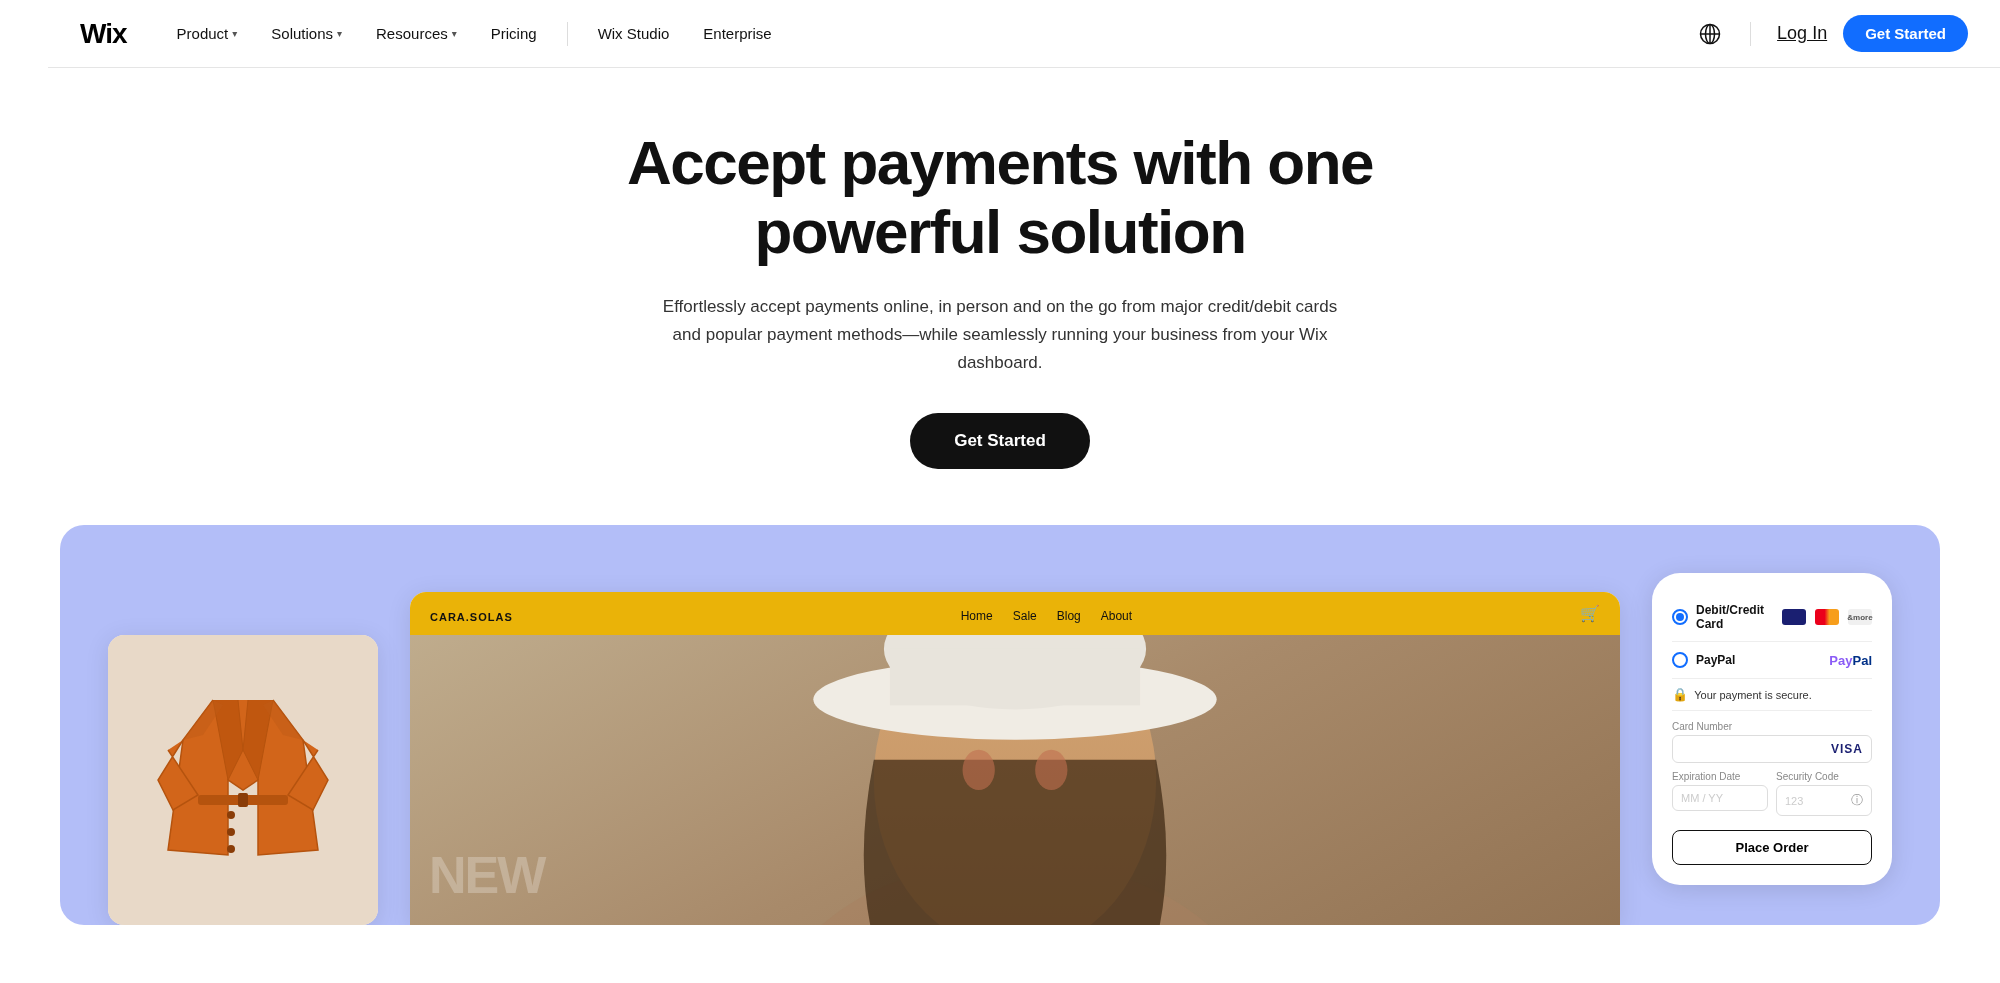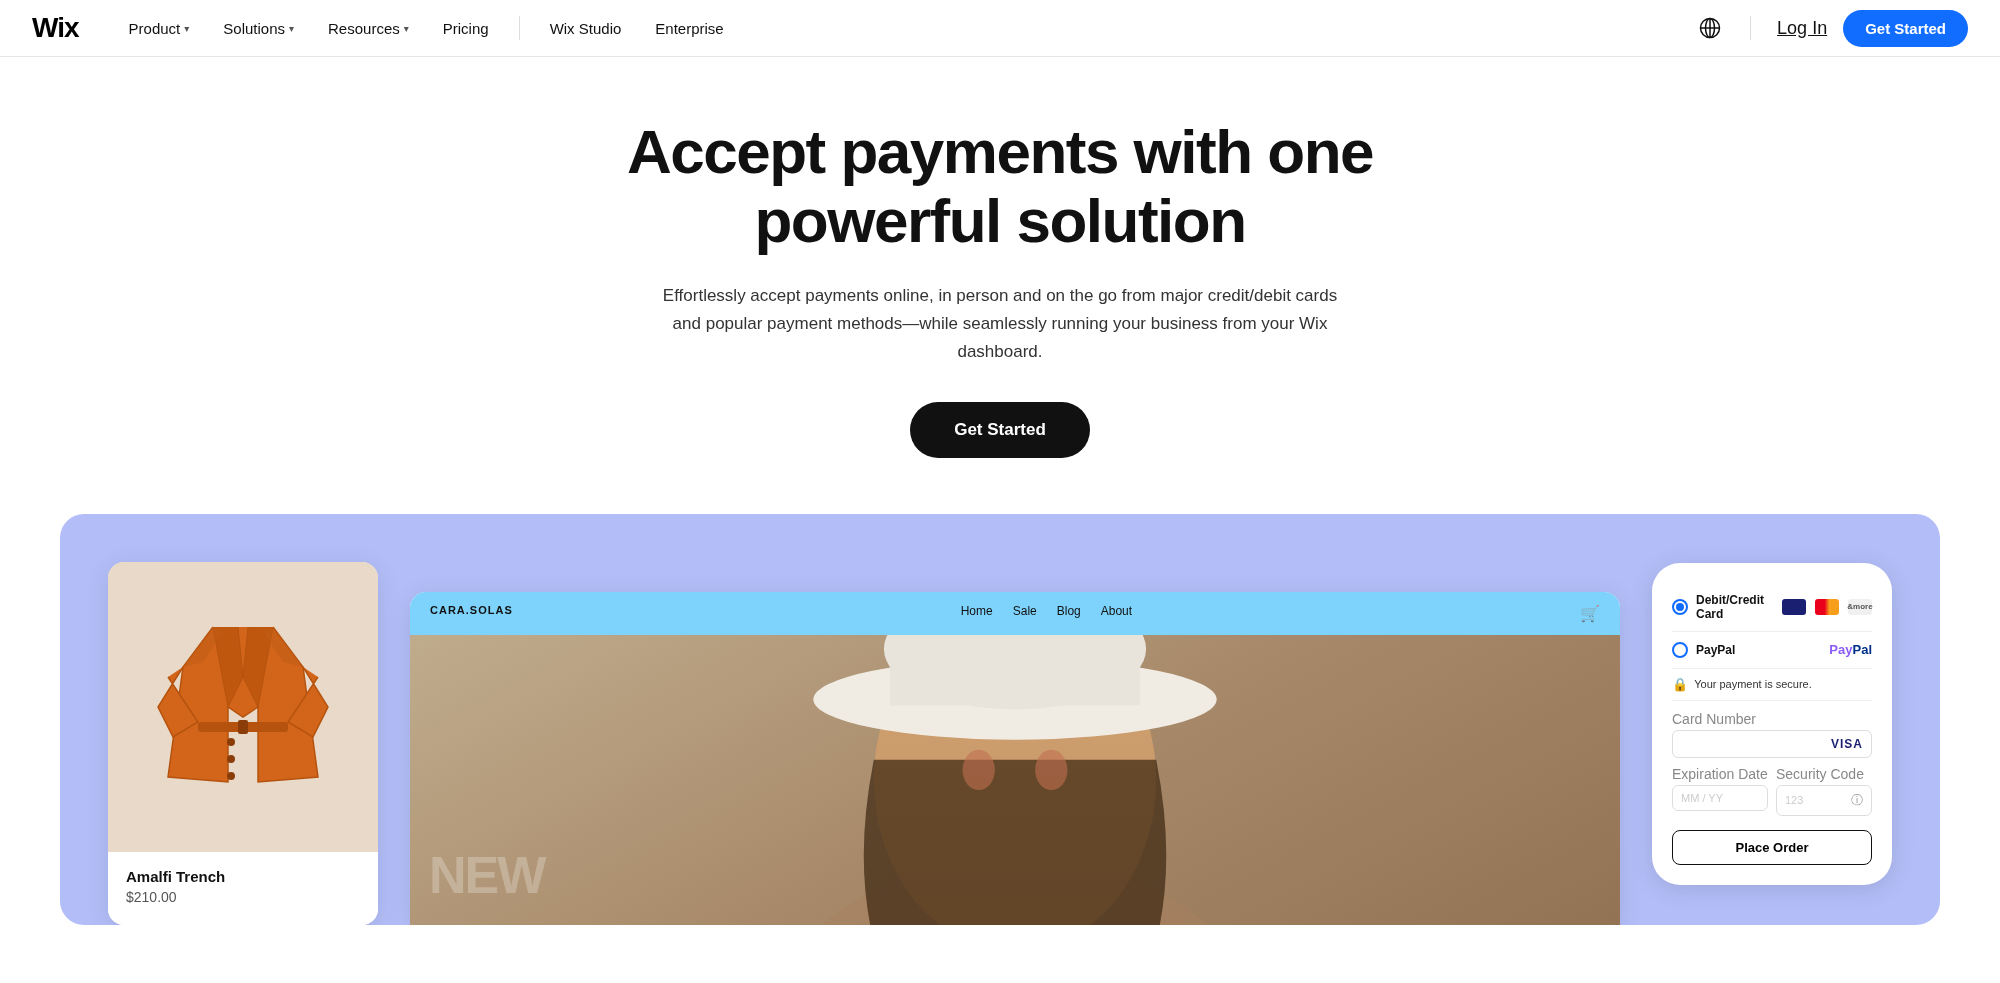--- a/index.html
+++ b/index.html
@@ -2,26 +2,27 @@
 <html><head>
   <meta charset="utf-8">
   <style>
     * { margin: 0; padding: 0; box-sizing: border-box; }
     body { font-family: 'Helvetica Neue', Helvetica, Arial, sans-serif; background: #fff; overflow-x: hidden; }
 
     
     nav {
       display: flex;
       align-items: center;
-      height: 57px;
+      height: 68px;
       padding: 0 32px;
       border-bottom: 1px solid #e5e5e5;
       position: relative;
       z-index: 10;
       background: #fff;
+      margin-left: 48px;
     }
     .nav-logo {
       font-size: 28px;
       font-weight: 900;
       letter-spacing: -1px;
       color: #000;
       margin-right: 36px;
       cursor: pointer;
       user-select: none;
     }
@@ -178,23 +179,23 @@
     .store-preview {
       flex: 1;
       background: #fff;
       border-radius: 16px 16px 0 0;
       overflow: hidden;
       box-shadow: 0 4px 24px rgba(0,0,0,0.10);
       min-width: 0;
       align-self: flex-end;
     }
     .store-nav {
-      background: #7dd3fc;
-      display: flex;
-      align-items: flex-start;
+      background: #eab308;
+      display: flex;
+      align-items: flex-end;
       padding: 12px 20px;
       gap: 32px;
     }
     .store-brand {
       font-size: 11px;
       font-weight: 700;
       letter-spacing: 1px;
       color: #111;
     }
     .store-nav-links {
@@ -311,21 +312,21 @@
       color: #333;
       padding: 8px 0;
       border-bottom: 1px solid #eee;
     }
     .lock-icon { font-size: 13px; }
     .payment-fields { padding: 10px 0 0; }
     .field-row {
       margin-bottom: 8px;
     }
     .field-label {
-      font-size: 14px;
+      font-size: 10px;
       color: #888;
       margin-bottom: 3px;
     }
     .field-input {
       border: 1px solid #ddd;
       border-radius: 6px;
       padding: 6px 8px;
       font-size: 11px;
       color: #ccc;
       width: 100%;
@@ -430,24 +431,20 @@
         <circle cx="78" cy="182" r="4" fill="#8a3d08"></circle>
         <circle cx="78" cy="199" r="4" fill="#8a3d08"></circle>
 
         <path d="M30 90 L5 130 L20 160 L45 145 L15 100" fill="#d2651a" stroke="#b5530e" stroke-width="1.5"></path>
         <path d="M150 90 L175 130 L160 160 L135 145 L165 100" fill="#d2651a" stroke="#b5530e" stroke-width="1.5"></path>
 
         <path d="M60 50 L30 90 L50 85 L70 55Z" fill="#bf5c15" opacity="0.5"></path>
         <path d="M120 50 L150 90 L130 85 L110 55Z" fill="#bf5c15" opacity="0.5"></path>
       </svg>
     </div>
-    <div class="product-card-info">
-      <div class="product-card-name">Amalfi Trench</div>
-      <div class="product-card-price">$210.00</div>
-    </div>
   </div>
 
   <div class="store-preview">
     <div class="store-nav">
       <span class="store-brand">CARA.SOLAS</span>
       <div class="store-nav-links">
         <span class="store-nav-link">Home</span>
         <span class="store-nav-link">Sale</span>
         <span class="store-nav-link">Blog</span>
         <span class="store-nav-link">About</span>

